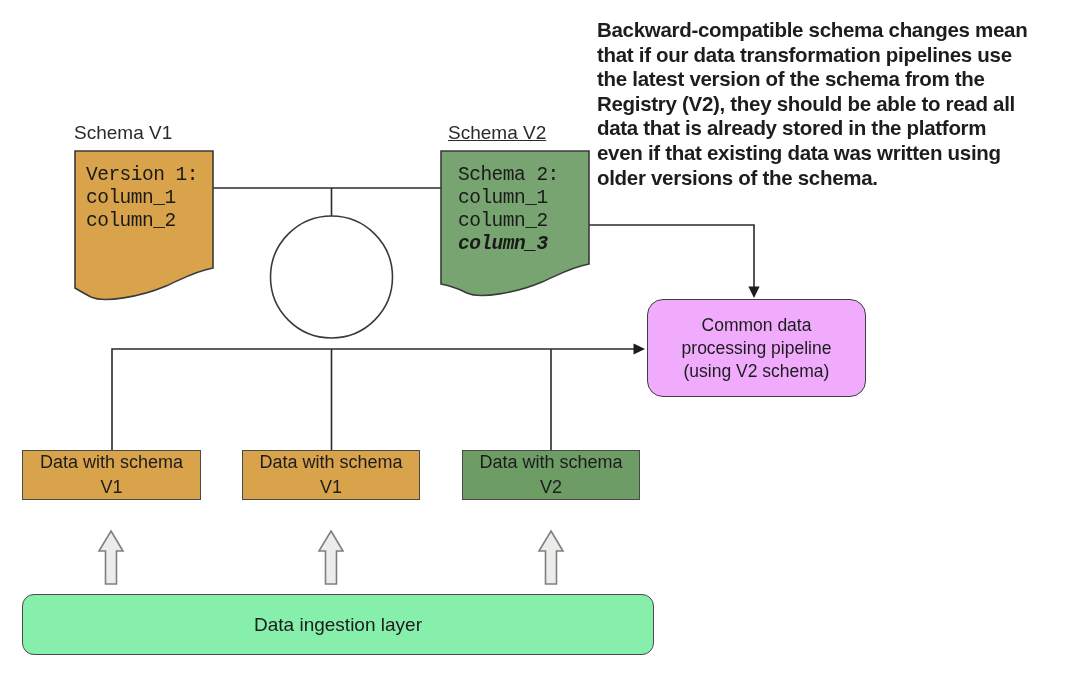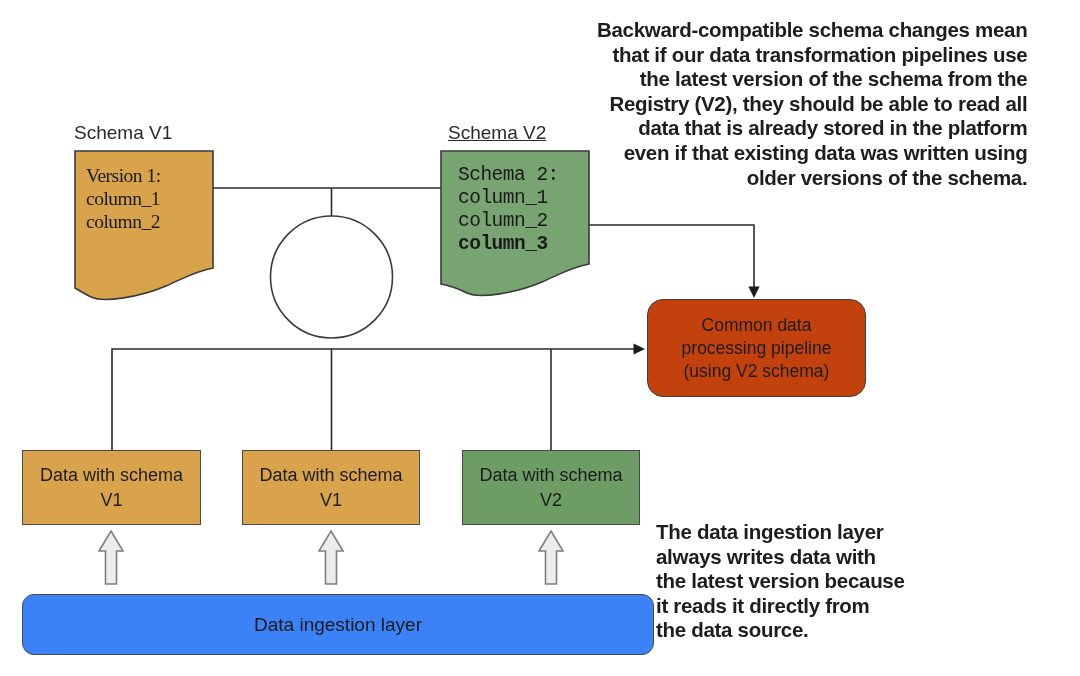--- a/index.html
+++ b/index.html
@@ -8,45 +8,45 @@
     font-family:"Liberation Sans",sans-serif;color:#1c1c1c;
   }
   #connector-layer{position:absolute;left:0;top:0;width:1080px;height:676px;}
   .abs{position:absolute;}
   .pre{white-space:pre;}
   .doc-label{font-size:19px;color:#2a2a2a;text-align:center;}
   .doc-code{
     font-family:"Liberation Mono","DejaVu Sans Mono",monospace;
     font-size:19.5px;line-height:23px;color:#1a1a1a;letter-spacing:-0.5px;
   }
-  .doc-code-bold{font-weight:bold;}
+  .doc-code-bold{font-weight:bold;font-style:italic;}
   .registry-label{
     left:266px;top:251px;width:131px;text-align:center;
     font-size:19px;line-height:25.5px;color:#1c1c1c;
   }
   .node-box{
     box-sizing:border-box;display:flex;align-items:center;justify-content:center;
     text-align:center;border:1.6px solid #4a4a4a;
   }
   .pipeline-box{
     left:647px;top:299px;width:219px;height:98px;border-radius:16px;
-    background:#c2410c;border-color:#3f3f3f;font-size:17.5px;line-height:23px;
+    background:#f0abfc;border-color:#3f3f3f;font-size:17.5px;line-height:23px;
   }
-  .data-box{top:450px;height:75px;font-size:18px;line-height:25px;}
+  .data-box{top:450px;height:50px;font-size:18px;line-height:25px;}
   .data-box.v1{background:#d9a34b;}
   .data-box.v2{background:#6d9c65;}
   .ingestion-box{
     left:22px;top:594px;width:632px;height:61px;border-radius:12px;
-    background:#3b82f6;border-color:#4a4a4a;font-size:19px;
+    background:#86efac;border-color:#4a4a4a;font-size:19px;
   }
   .annotation{
     font-weight:bold;color:#1d1d1d;letter-spacing:-0.3px;
     font-size:20.5px;line-height:24.6px;
   }
-  .annotation.top{left:597px;top:18px;text-align:right;}
+  .annotation.top{left:597px;top:18px;}
   .annotation.bottom{left:656px;top:520px;}
 </style>
 </head>
 <body>
 
 <div id="stage">
 
   <svg id="connector-layer" viewBox="0 0 1080 676" xmlns="http://www.w3.org/2000/svg">
 
     <path d="M213 188 H441" fill="none" stroke="#2b2b2b" stroke-width="1.6"></path>
@@ -64,21 +64,21 @@
     <path d="M441 151 H589 V264 C572 267 560 274 542 282 C516 293 480 299 467 293 C461 290 456 287 441 284 Z" stroke="#3a3a3a" stroke-width="1.6" fill="#78a471"></path>
 
     <polygon points="111,531 123,551 116.5,551 116.5,584 105.5,584 105.5,551 99,551" fill="#ececea" stroke="#7f7f7f" stroke-width="1.6"></polygon>
     <polygon points="331,531 343,551 336.5,551 336.5,584 325.5,584 325.5,551 319,551" fill="#ececea" stroke="#7f7f7f" stroke-width="1.6"></polygon>
     <polygon points="551,531 563,551 556.5,551 556.5,584 545.5,584 545.5,551 539,551" fill="#ececea" stroke="#7f7f7f" stroke-width="1.6"></polygon>
   </svg>
 
   <div class="abs doc-label" style="left:74px;top:122px;">Schema V1</div>
   <div class="abs doc-label" style="left:448px;top:122px;text-decoration:underline;">Schema V2</div>
 
-  <div class="abs doc-code pre" style="left:86px;top:164px;font-family:Liberation Serif, serif;">Version 1:
+  <div class="abs doc-code pre" style="left:86px;top:164px;">Version 1:
 column_1
 column_2</div>
 
   <div class="abs doc-code pre" style="left:458px;top:164px;">Schema 2:
 column_1
 column_2</div>
   <div class="abs doc-code doc-code-bold pre" style="left:458px;top:233px;">column_3</div>
 
 
   <div class="abs node-box pipeline-box pre">Common data
@@ -94,19 +94,14 @@
 
   <div class="abs node-box ingestion-box">Data ingestion layer</div>
 
   <div class="abs annotation top pre">Backward-compatible schema changes mean
 that if our data transformation pipelines use
 the latest version of the schema from the
 Registry (V2), they should be able to read all
 data that is already stored in the platform
 even if that existing data was written using
 older versions of the schema.</div>
-  <div class="abs annotation bottom pre">The data ingestion layer
-always writes data with
-the latest version because
-it reads it directly from
-the data source.</div>
 
 </div>
 
 </body></html>

